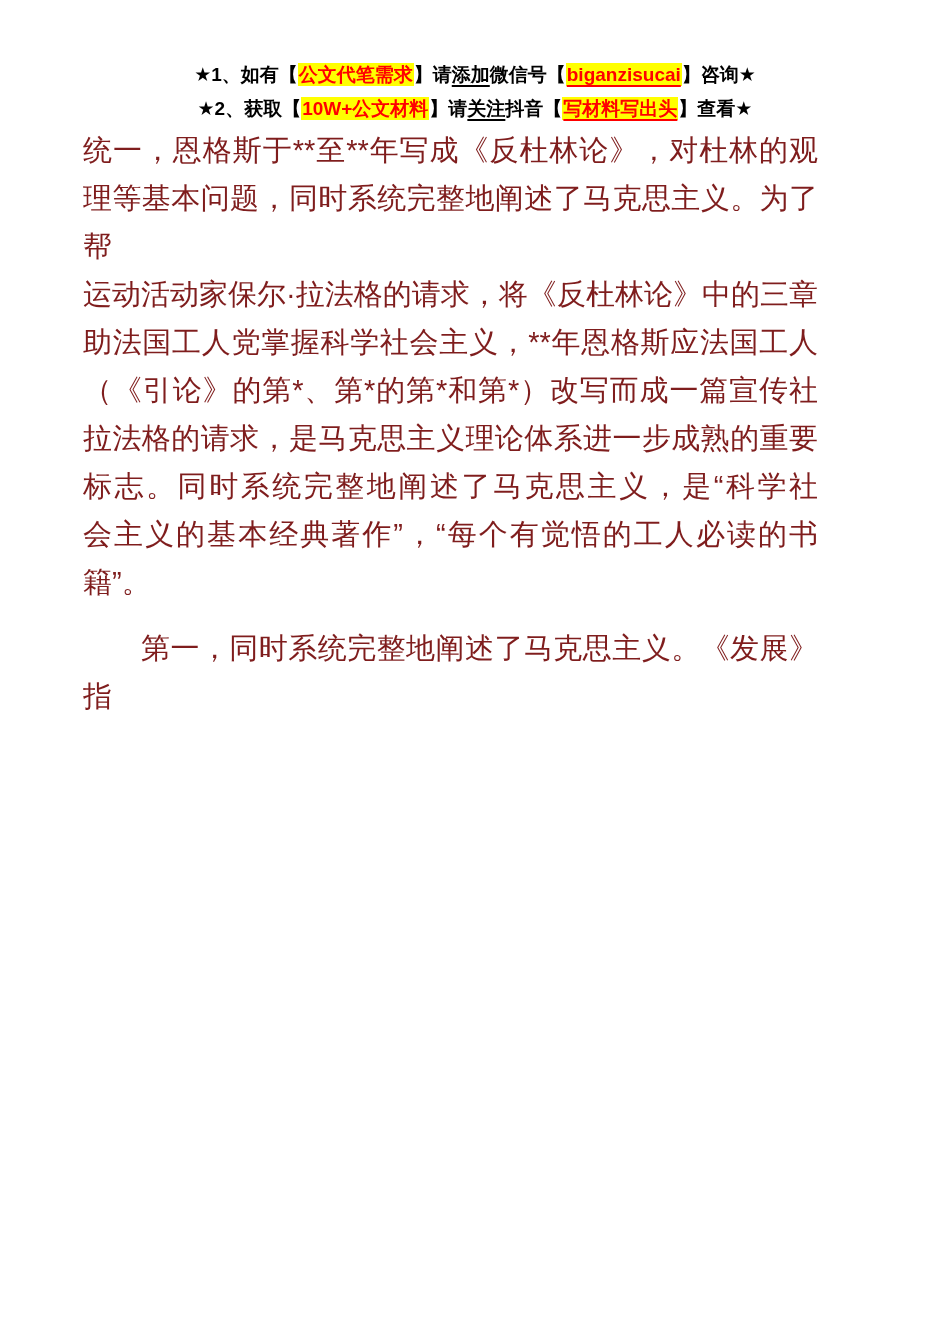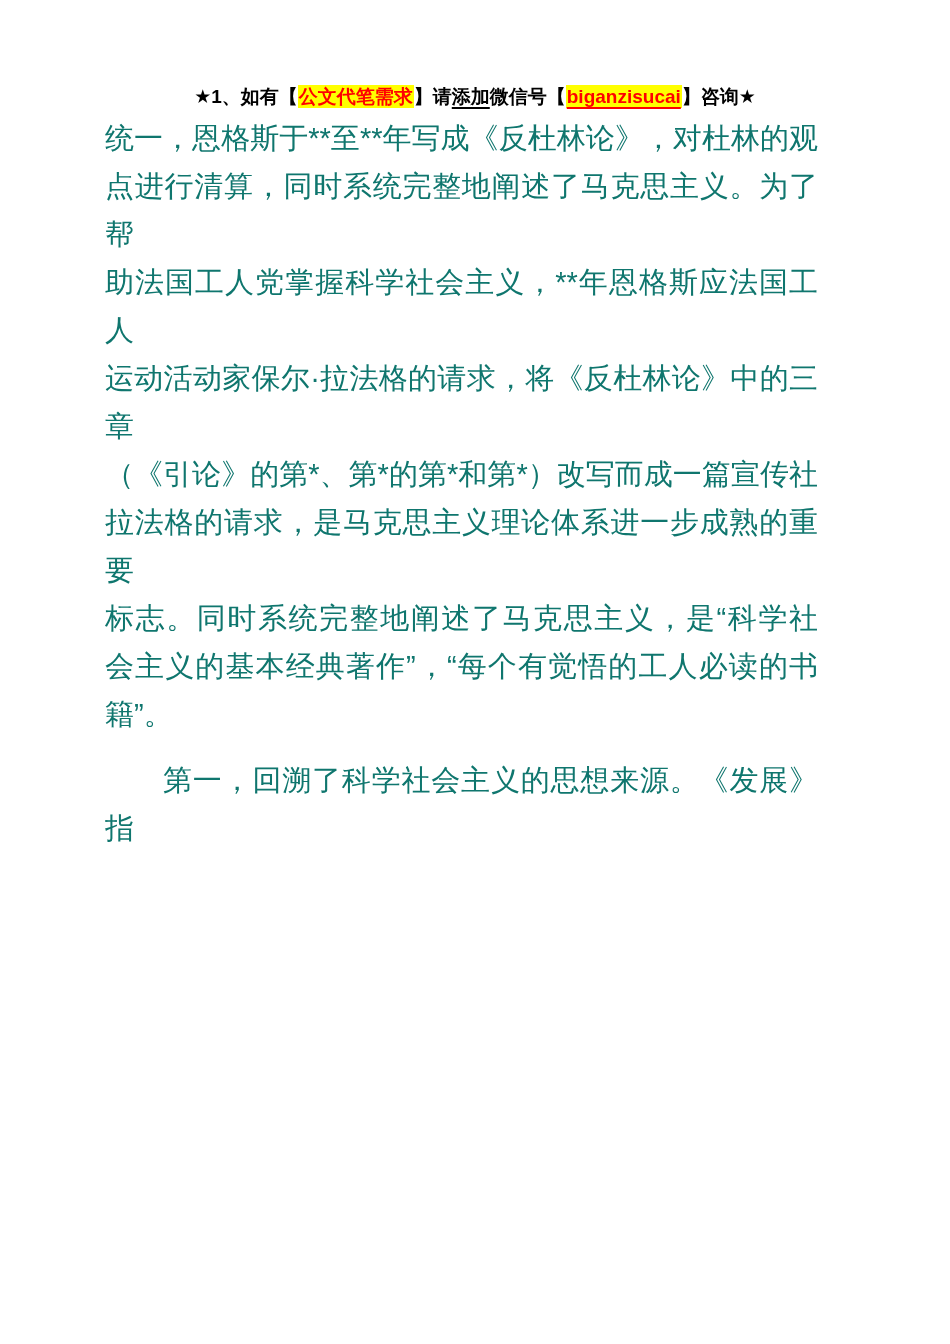--- a/index.html
+++ b/index.html
@@ -14,21 +14,21 @@
   }
   
   .banner {
     text-align: center;
     font-weight: 700;
     font-size: 19px;
     line-height: 34px;
     color: #000000;
     white-space: nowrap;
   }
-  .banner-header { padding-top: 80px; }
+  .banner-header { padding-top: 58px; }
   .seg-plain { color: #000000; }
   .seg-hl {
     background: #ffff00;
     color: #ff0000;
     padding: 1px 1px;
   }
   .seg-hl-u {
     background: #ffff00;
     color: #ff0000;
     padding: 1px 1px;
@@ -36,51 +36,52 @@
     text-decoration-thickness: 2px;
     text-underline-offset: 4px;
   }
   .seg-u {
     text-decoration: underline;
     text-decoration-thickness: 2px;
     text-underline-offset: 4px;
   }
   
   .doc-body {
-    margin: 0 132px 0 105px;
+    margin: 0 132px 0 83px;
     font-size: 29px;
     line-height: 48px;
-    color: #0f766e;
+    color: #7f1d1d;
   }
   .paragraph { margin: 0; }
   .paragraph + .paragraph { margin-top: 18px; }
   .body-line {
     text-align: justify;
     text-align-last: justify;
   }
   .body-line.para-last { text-align-last: left; }
   .body-line.first-indent { text-indent: 2em; }
 </style>
 </head>
 <body>
 
 <div class="page">
   <div class="banner banner-header" id="header-banner">
       <div class="banner-line"><span class="seg-plain">★1、如有【</span><span class="seg-hl">公文代笔需求</span><span class="seg-plain">】请</span><span class="seg-u">添加</span><span class="seg-plain">微信号【</span><span class="seg-hl-u">biganzisucai</span><span class="seg-plain">】咨询★</span></div>
+      <div class="banner-line"><span class="seg-plain">★2、获取【</span><span class="seg-hl">10W+公文材料</span><span class="seg-plain">】请</span><span class="seg-u">关注</span><span class="seg-plain">抖音【</span><span class="seg-hl-u">写材料写出头</span><span class="seg-plain">】查看★</span></div>
     </div>
   <div class="doc-body" id="doc-body">
       <div class="paragraph">
         <div class="body-line">统一，恩格斯于**至**年写成《反杜林论》，对杜林的观</div>
-        <div class="body-line">点进行清算，同时系统完整地阐述了马克思主义。为了帮</div>
+        <div class="body-line">理等基本问题，同时系统完整地阐述了马克思主义。为了帮</div>
+        <div class="body-line">运动活动家保尔·拉法格的请求，将《反杜林论》中的三章</div>
         <div class="body-line">助法国工人党掌握科学社会主义，**年恩格斯应法国工人</div>
-        <div class="body-line">运动活动家保尔·拉法格的请求，将《反杜林论》中的三章</div>
         <div class="body-line">（《引论》的第*、第*的第*和第*）改写而成一篇宣传社</div>
         <div class="body-line">拉法格的请求，是马克思主义理论体系进一步成熟的重要</div>
         <div class="body-line">标志。同时系统完整地阐述了马克思主义，是“科学社</div>
         <div class="body-line">会主义的基本经典著作”，“每个有觉悟的工人必读的书</div>
         <div class="body-line para-last">籍”。</div>
       </div>
       <div class="paragraph">
-        <div class="body-line first-indent">第一，回溯了科学社会主义的思想来源。《发展》指</div>
+        <div class="body-line first-indent">第一，同时系统完整地阐述了马克思主义。《发展》指</div>
       </div>
     </div>
 
 </div>
 
 </body></html>

